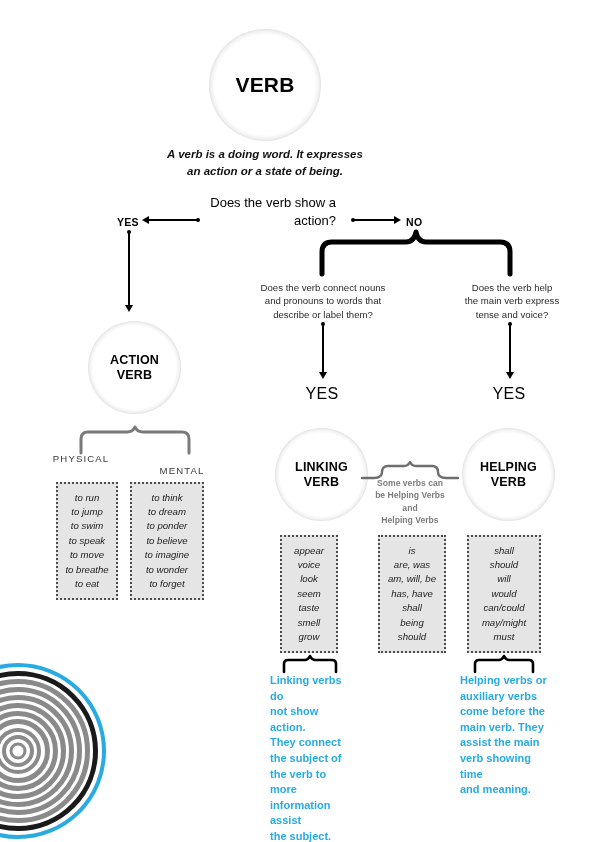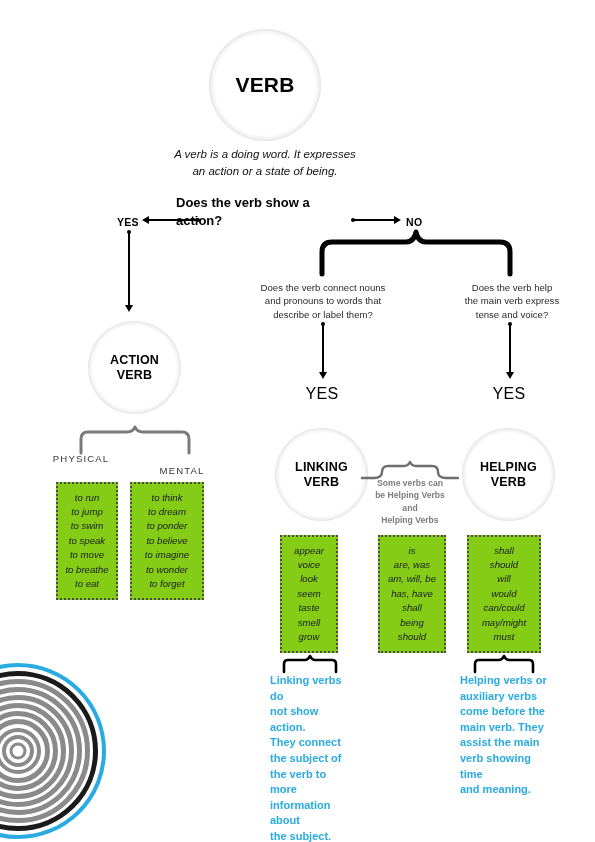--- a/index.html
+++ b/index.html
@@ -38,31 +38,31 @@
     color:#000;
     font-weight:700;
     line-height:1.18;
     letter-spacing:.2px;
     z-index:2;
   }
 
   
   .intro{
     font-style:italic;
-    font-weight:400;
+    font-weight:700;
     font-size:11.5px;
     line-height:1.45;
     text-align:center;
     color:#111;
   }
   .question-main{
-    font-weight:700;
+    font-weight:400;
     font-size:13px;
     line-height:1.35;
-    text-align:left;
+    text-align:right;
     color:#000;
   }
   .question-sub{
     font-size:9.6px;
     line-height:1.4;
     text-align:center;
     color:#2b2b2b;
     font-weight:400;
   }
   .yesno{
@@ -99,21 +99,21 @@
   }
 
   
   .wordbox{
     position:absolute;
     border:2px dotted #4b4b4b;
     box-sizing:border-box;
     display:flex;
     align-items:center;
     justify-content:center;
-    background:#84cc16;
+    background:#e5e5e5;
   }
   .wordbox ul{
     list-style:none;margin:0;padding:0;
     text-align:center;
     font-style:italic;
     font-size:9.6px;
     line-height:1.5;
     color:#1a1a1a;
     font-weight:500;
     white-space:nowrap;
@@ -266,21 +266,21 @@
       <path d="M2 16 L2 8 Q2 4 6 4 L23 4 Q26 4 28 0 Q30 4 33 4 L50 4 Q54 4 54 8 L54 16" fill="none" stroke="#000000" stroke-width="2.6" stroke-linecap="round" stroke-linejoin="round"></path>
     </svg>
   </div>
 
   <div class="abs note-blue" style="left:270px;top:673px;width:80px;">
     <div>Linking verbs do</div>
     <div>not show action.</div>
     <div>They connect</div>
     <div>the subject of</div>
     <div>the verb to more</div>
-    <div>information about</div>
+    <div>information assist</div>
     <div>the subject.</div>
   </div>
 
   <div class="abs" style="left:362px;top:462px;width:96px;height:18px;">
     <svg width="96" height="18" viewBox="0 0 96 18">
       <path d="M0 16 L12 16 Q20 16 20 10 Q20 4 26 4 L42 4 Q46 4 48 0 Q50 4 54 4 L70 4 Q76 4 76 10 Q76 16 84 16 L96 16" fill="none" stroke="#6e6e6e" stroke-width="2.4" stroke-linecap="round" stroke-linejoin="round"></path>
     </svg>
   </div>
 
   <div class="abs midnote" style="left:358px;top:477px;width:104px;">

